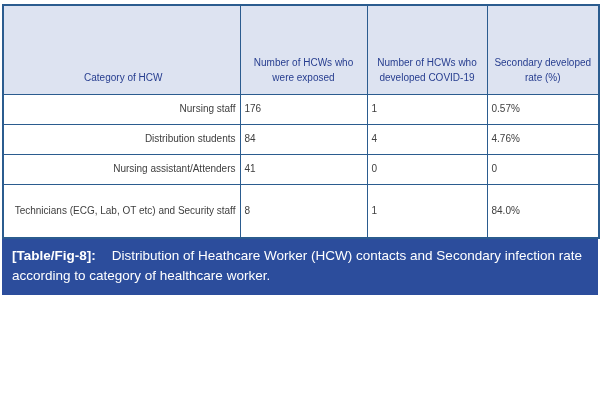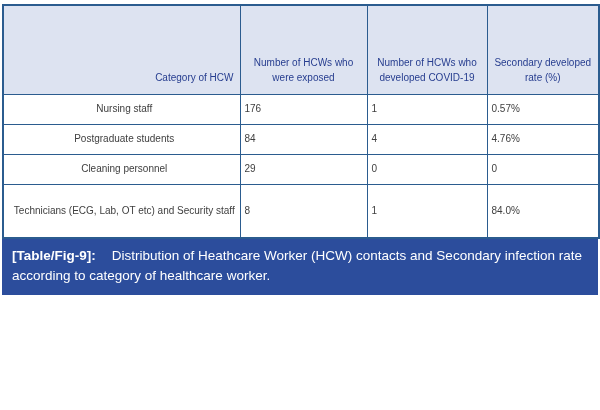--- a/index.html
+++ b/index.html
@@ -39,33 +39,33 @@
     background: var(--headerBg);
     color: var(--headerText);
     font-weight: normal;
     vertical-align: bottom;
     text-align: center;
     padding: 6px 6px 8px 6px;
     line-height: 1.48;
     height: 89px;
   }
   .hcw thead th.cat {
-    text-align: right;
+    text-align: center;
     padding-left: 9px;
   }
   .hcw tbody td {
     color: var(--bodyText);
     background: #ffffff;
     text-align: left;
     padding: 4px 4px;
     height: 30px;
     line-height: 1.35;
   }
   .hcw tbody td.cat {
-    text-align: center;
+    text-align: right;
     padding-left: 9px;
   }
   .hcw tbody tr.tall td { height: 54px; }
   .caption {
     width: 596px;
     background: var(--captionBg);
     color: var(--captionText);
     font-size: 13.5px;
     line-height: 1.5;
     padding: 7px 10px 8px 10px;
@@ -94,36 +94,36 @@
       </tr>
     </thead>
     <tbody>
       <tr>
         <td class="cat">Nursing staff</td>
         <td>176</td>
         <td>1</td>
         <td>0.57%</td>
       </tr>
       <tr>
-        <td class="cat">Postgraduate students</td>
+        <td class="cat">Distribution students</td>
         <td>84</td>
         <td>4</td>
         <td>4.76%</td>
       </tr>
       <tr>
-        <td class="cat">Cleaning personnel</td>
-        <td>29</td>
+        <td class="cat">Nursing assistant/Attenders</td>
+        <td>41</td>
         <td>0</td>
         <td>0</td>
       </tr>
       <tr class="tall">
         <td class="cat">Technicians (ECG, Lab, OT etc) and Security staff</td>
         <td>8</td>
         <td>1</td>
         <td>84.0%</td>
       </tr>
     </tbody>
   </table>
 
   <div class="caption">
-    <span class="lbl">[Table/Fig-9]:</span><span class="txt">Distribution of Heathcare Worker (HCW) contacts and Secondary infection rate according to category of healthcare worker.</span>
+    <span class="lbl">[Table/Fig-8]:</span><span class="txt">Distribution of Heathcare Worker (HCW) contacts and Secondary infection rate according to category of healthcare worker.</span>
   </div>
 </div>
 
 </body></html>

